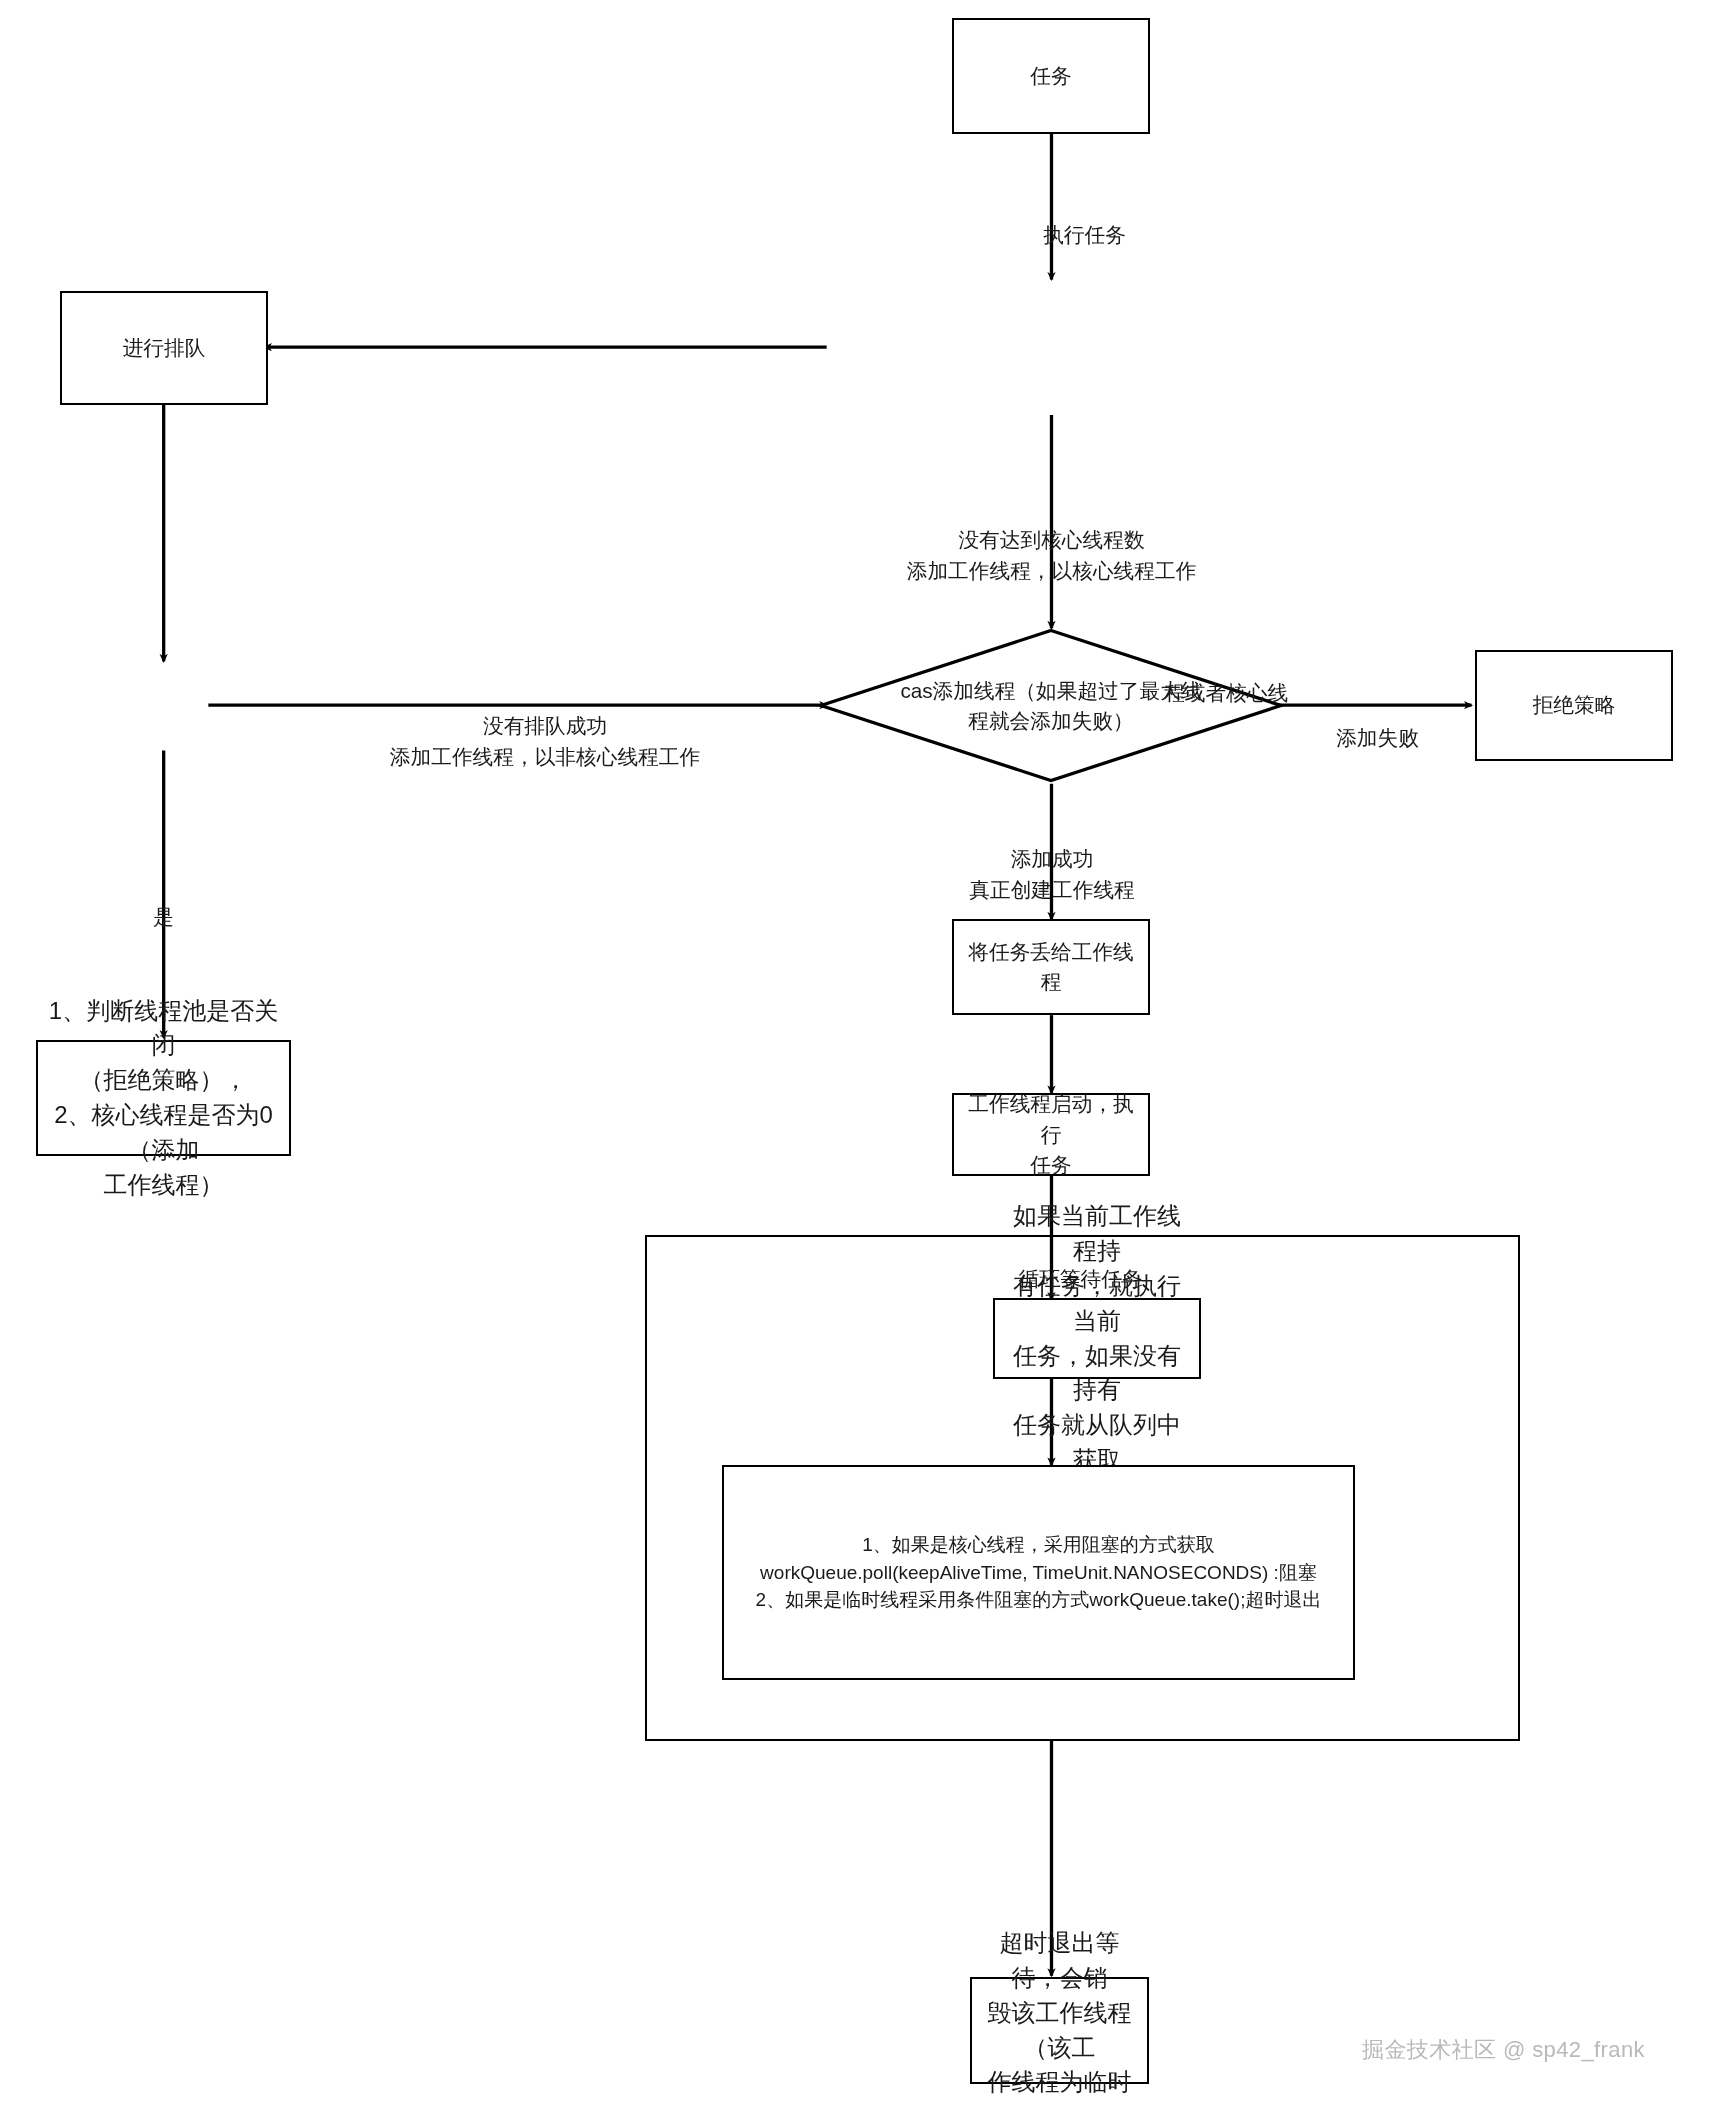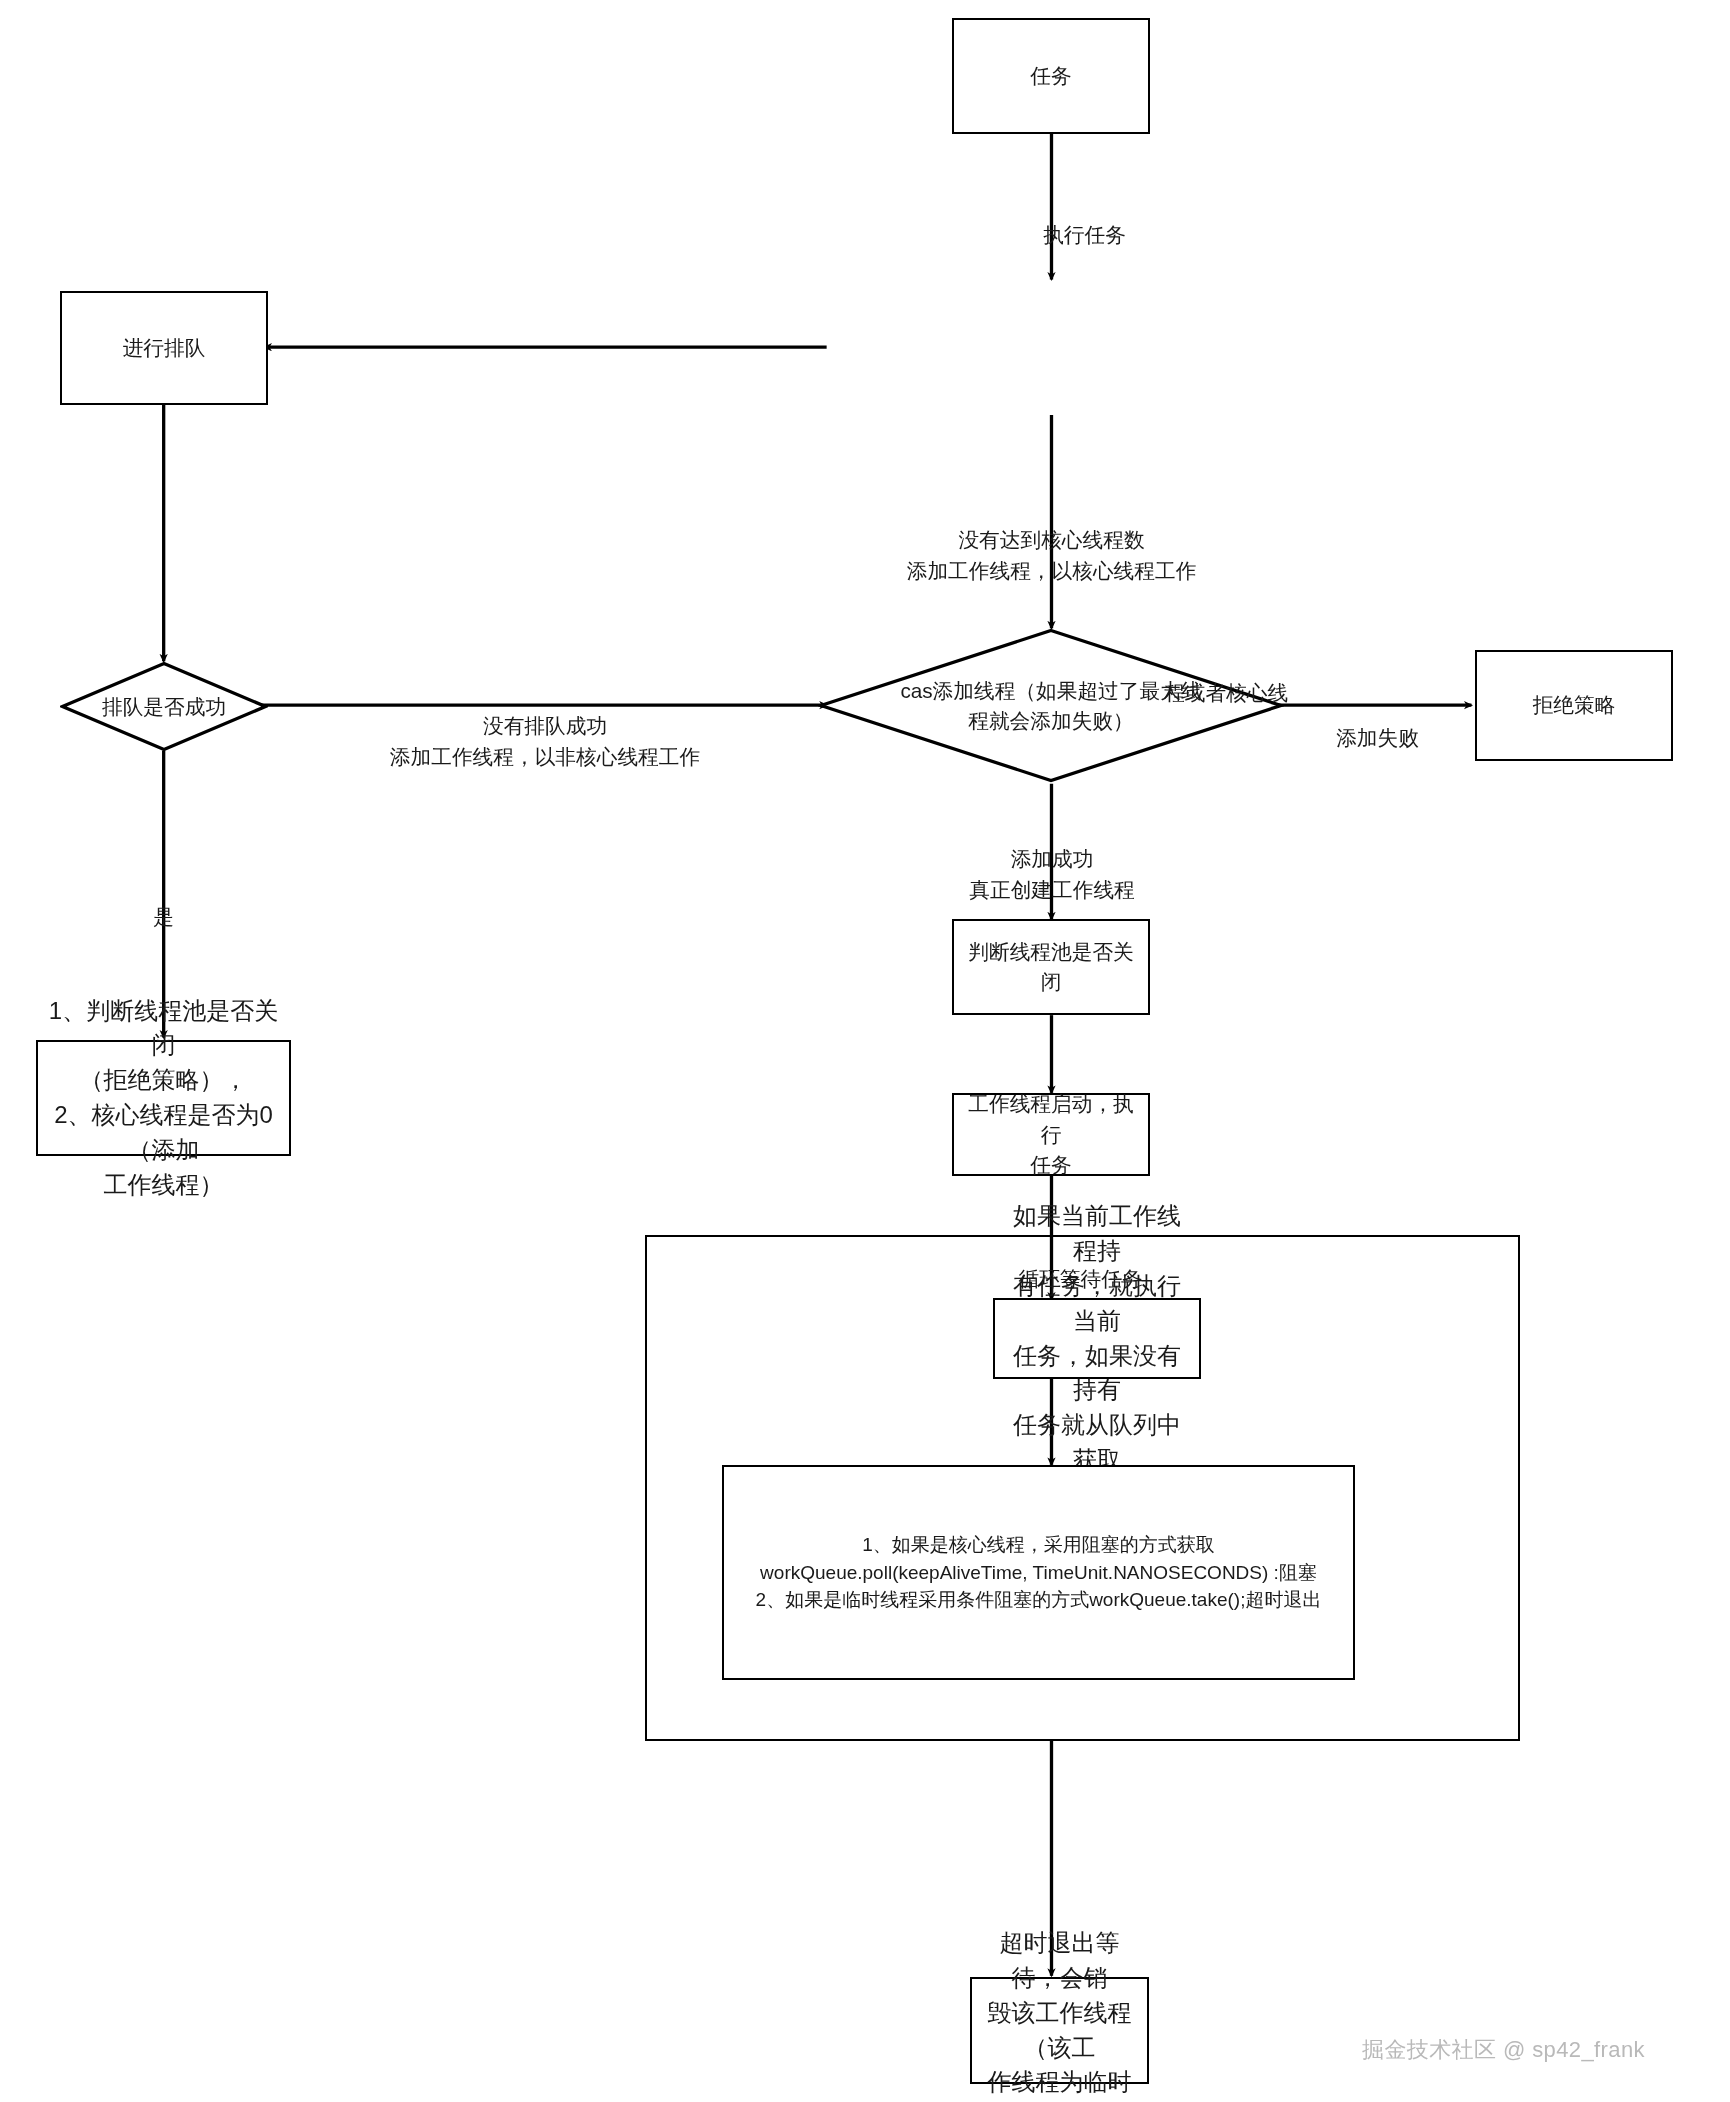--- a/index.html
+++ b/index.html
@@ -134,26 +134,20 @@
 
   <div class="node fs-big" style="left:952px; top:18px; width:198px; height:116px;">
     <span class="txt">任务</span>
   </div>
 
   <div class="node fs-big" style="left:60px; top:291px; width:208px; height:114px;">
     <span class="txt">进行排队</span>
   </div>
 
 
-  <div class="diamond-wrap" style="left:60px; top:661px; width:208px; height:91px;">
-    <svg width="208" height="91" viewBox="0 0 252 110" xmlns="http://www.w3.org/2000/svg">
-      <polygon points="126,3 249,55 126,107 3,55" fill="#ffffff" stroke="#000000" stroke-width="4"></polygon>
-    </svg>
-    <div class="diamond-label fs-big">排队是否成功</div>
-  </div>
 
   <div class="diamond-wrap" style="left:818px; top:628px; width:466px; height:155px;">
     <svg width="466" height="155" viewBox="0 0 564 188" xmlns="http://www.w3.org/2000/svg">
       <polygon points="282,3 561,94 282,185 3,94" fill="#ffffff" stroke="#000000" stroke-width="4"></polygon>
     </svg>
     <div class="diamond-label fs-big">cas添加线程（如果超过了最大线
 程就会添加失败）</div>
     <div style="position:absolute; left:346px; top:51px; font-size:20.7px; color:#1a1a1a; white-space:nowrap;">程或者核心线</div>
   </div>
 
@@ -162,21 +156,21 @@
   </div>
 
   <div class="node fs-mid" style="left:36px; top:1040px; width:255px; height:116px;">
     <span class="txt">1、判断线程池是否关闭
 （拒绝策略）， 
 2、核心线程是否为0（添加
 工作线程）</span>
   </div>
 
   <div class="node fs-big" style="left:952px; top:919px; width:198px; height:96px;">
-    <span class="txt">判断线程池是否关闭</span>
+    <span class="txt">将任务丢给工作线程</span>
   </div>
 
   <div class="node fs-big" style="left:952px; top:1093px; width:198px; height:83px;">
     <span class="txt">工作线程启动，执行
 任务</span>
   </div>
 
   <div class="container-box" style="left:645px; top:1235px; width:875px; height:506px;"></div>
 
   <div class="node fs-mid" style="left:993px; top:1298px; width:208px; height:81px;">

